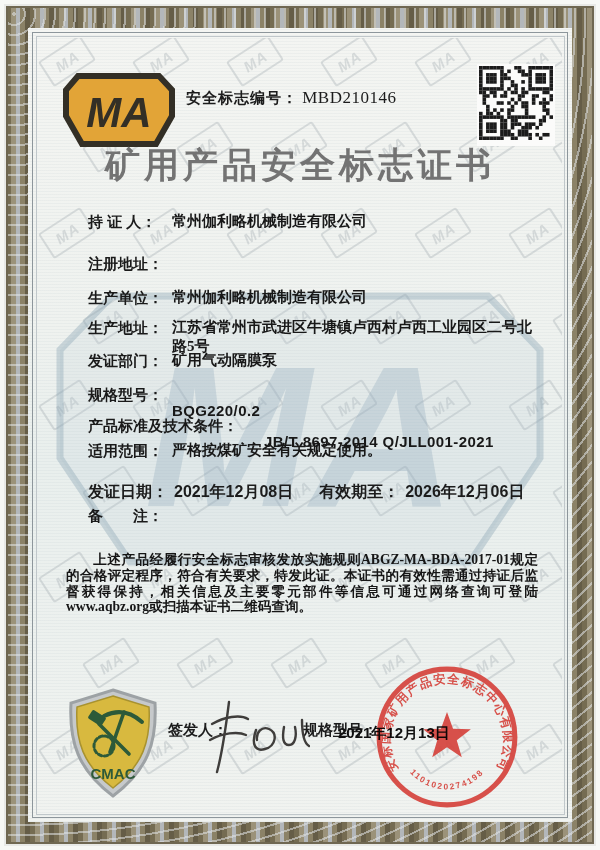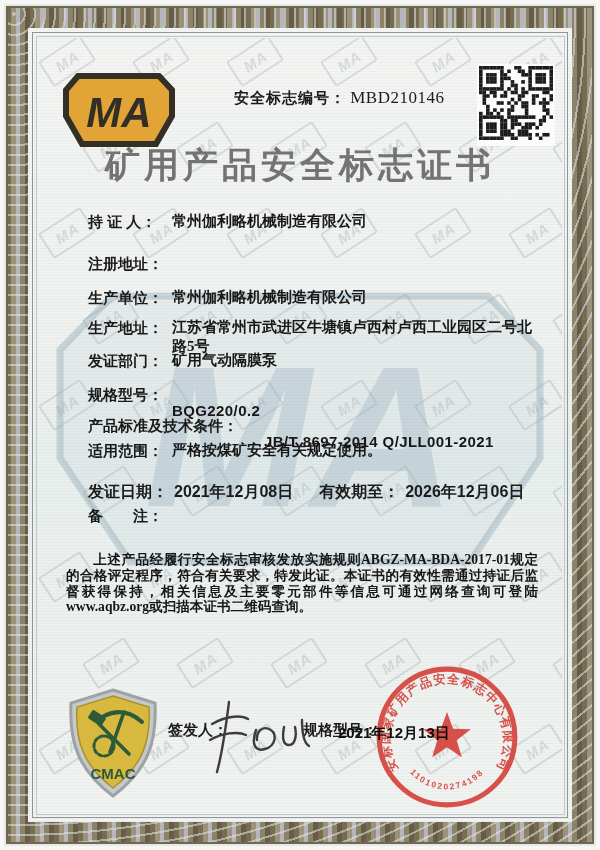--- a/index.html
+++ b/index.html
@@ -35,21 +35,21 @@
     display:flex;align-items:center;justify-content:center;
     font-weight:bold;font-style:italic;font-size:15px;color:rgba(150,158,165,.30);
     letter-spacing:1px;
   }
   .wm-big{position:absolute;left:52px;top:288px;z-index:1;pointer-events:none;}
 
   
   .content{position:absolute;inset:0;z-index:2;}
   .abs{position:absolute;}
 
-  .code-line{left:186px;top:88px;font-size:15px;margin-left:48px;}
+  .code-line{left:186px;top:88px;font-size:15px;}
   .code-label{font-weight:600;letter-spacing:1px;}
   .code-value{font-family:"Liberation Serif","DejaVu Serif",serif;font-size:17px;letter-spacing:.5px;}
 
   .title{
     left:0;right:0;top:142px;text-align:center;
     font-size:35px;font-weight:900;letter-spacing:4px;color:#737373;
   }
 
   .frow{left:88px;right:58px;display:flex;align-items:flex-start;font-size:15px;line-height:19px;}
   .flabel{flex:none;width:84px;font-weight:700;color:#1a1a1a;white-space:nowrap;}

